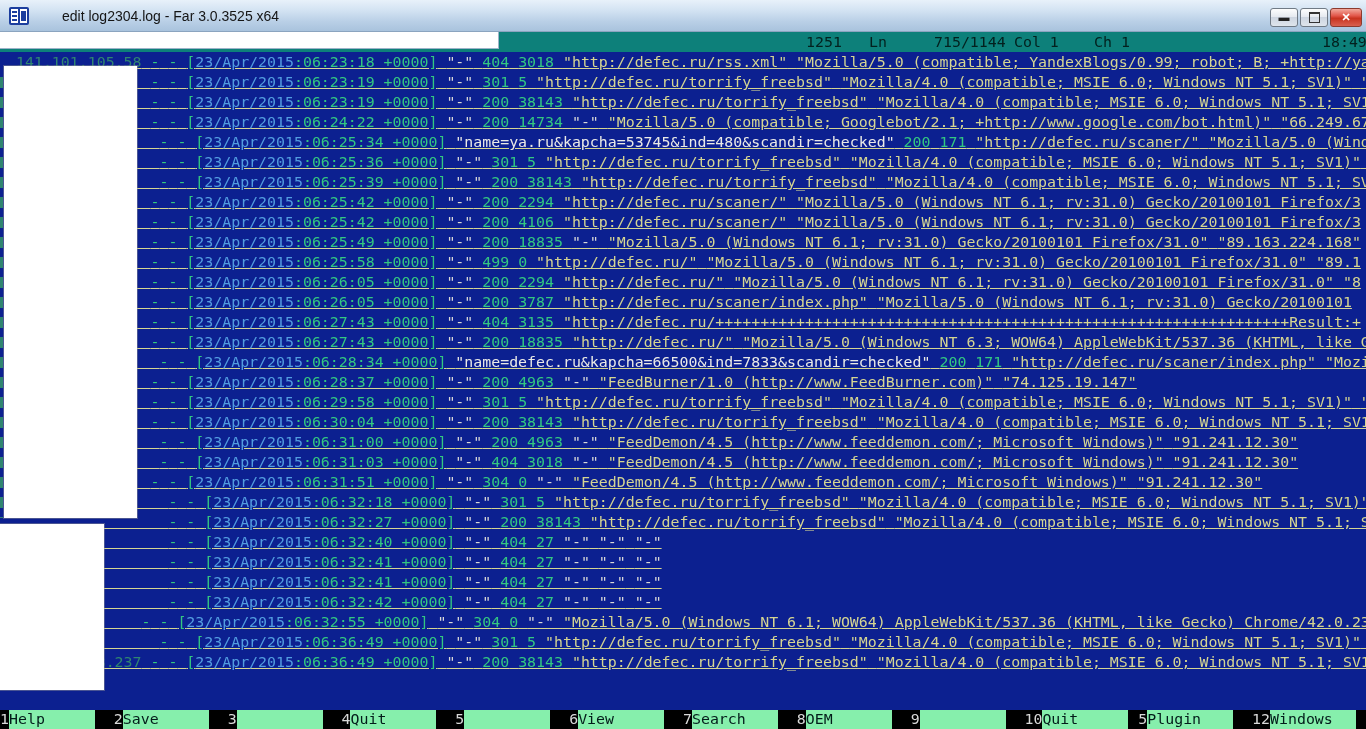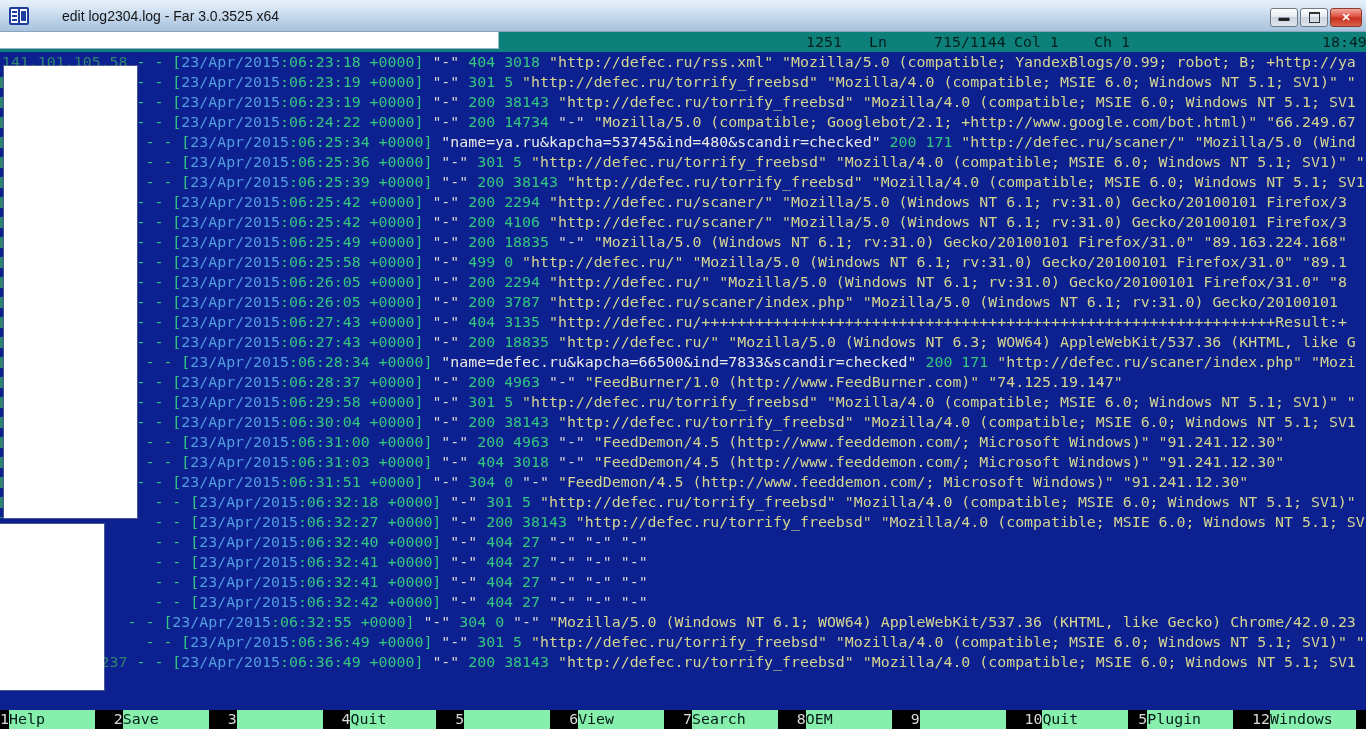--- a/index.html
+++ b/index.html
@@ -45,21 +45,21 @@
   .st-ln-value{left:934px;}
   .st-col{left:1014px;}
   .st-ch{left:1094px;}
   .st-num{left:1256px;margin-top:40px;}
   .st-clock{left:1322px;}
   
   .content{
     position:absolute;left:0;top:52px;width:1366px;height:658px;overflow:hidden;
     background:#0c2090;font-size:14.9px;line-height:20px;
   }
-  .line{height:20px;white-space:pre;padding-left:2px;color:#d5d592;}
+  .line{height:20px;white-space:pre;padding-left:16px;color:#d5d592;text-decoration:underline;}
   .ip{color:#2f8570;}
   .g{color:#33c781;}
   .b{color:#539de0;}
   .q{color:#d9d9d9;}
   .w{color:#eaeae6;}
   .u{color:#d5d592;}
   .rl{box-shadow:0 3px 0 #b84a3e;}
   
   .edge-slivers{
     position:absolute;left:0;top:72px;width:3px;height:446px;

